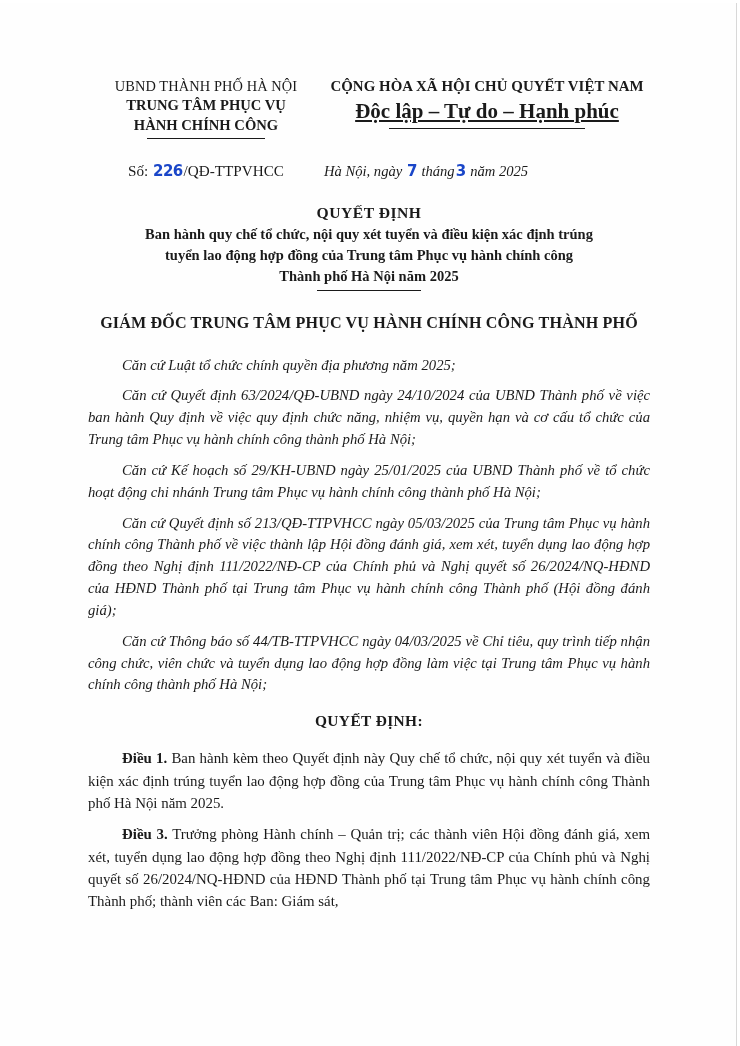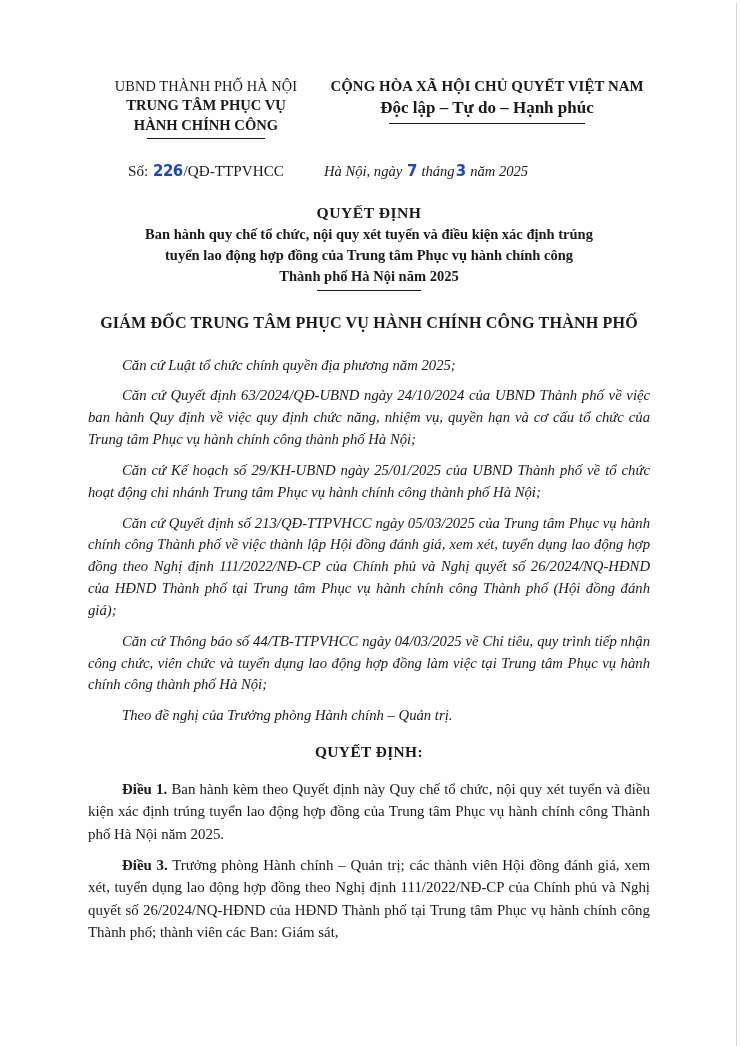--- a/index.html
+++ b/index.html
@@ -62,23 +62,24 @@
   }
   .nation-line1 {
     font-weight: bold;
     font-size: 14.9px;
     line-height: 1.34;
     letter-spacing: .05px;
     white-space: nowrap;
   }
   .nation-line2 {
     font-weight: bold;
-    font-size: 17px;
+    font-size: 21px;
     line-height: 1.34;
     white-space: nowrap;
+    text-decoration: underline;
   }
   .rule {
     height: 0;
     border-top: 1.4px solid #1a1a1a;
     margin: 3px auto 0 auto;
   }
   .rule-left  { width: 118px; }
   .rule-right { width: 196px; }
 
   
@@ -221,21 +222,20 @@
     </div>
 
     <div class="issuer">GIÁM ĐỐC TRUNG TÂM PHỤC VỤ HÀNH CHÍNH CÔNG THÀNH PHỐ</div>
 
     <div class="preamble">
       <p class="clause">Căn cứ Luật tổ chức chính quyền địa phương năm 2025;</p>
       <p class="clause">Căn cứ Quyết định 63/2024/QĐ-UBND ngày 24/10/2024 của UBND Thành phố về việc ban hành Quy định về việc quy định chức năng, nhiệm vụ, quyền hạn và cơ cấu tổ chức của Trung tâm Phục vụ hành chính công thành phố Hà Nội;</p>
       <p class="clause">Căn cứ Kế hoạch số 29/KH-UBND ngày 25/01/2025 của UBND Thành phố về tổ chức hoạt động chi nhánh Trung tâm Phục vụ hành chính công thành phố Hà Nội;</p>
       <p class="clause">Căn cứ Quyết định số 213/QĐ-TTPVHCC ngày 05/03/2025 của Trung tâm Phục vụ hành chính công Thành phố về việc thành lập Hội đồng đánh giá, xem xét, tuyển dụng lao động hợp đồng theo Nghị định 111/2022/NĐ-CP của Chính phủ và Nghị quyết số 26/2024/NQ-HĐND của HĐND Thành phố tại Trung tâm Phục vụ hành chính công Thành phố (Hội đồng đánh giá);</p>
       <p class="clause">Căn cứ Thông báo số 44/TB-TTPVHCC ngày 04/03/2025 về Chỉ tiêu, quy trình tiếp nhận công chức, viên chức và tuyển dụng lao động hợp đồng làm việc tại Trung tâm Phục vụ hành chính công thành phố Hà Nội;</p>
-      <p class="clause">Theo đề nghị của Trưởng phòng Hành chính – Quản trị.</p>
     </div>
 
     <div class="operative-heading">QUYẾT ĐỊNH:</div>
 
     <div class="articles">
       <p class="article">
         <span class="article-label">Điều 1.</span><span> Ban hành kèm theo Quyết định này Quy chế tổ chức, nội quy xét tuyển và điều kiện xác định trúng tuyển lao động hợp đồng của Trung tâm Phục vụ hành chính công Thành phố Hà Nội năm 2025.</span>
       </p>
       <p class="article">
         <span class="article-label">Điều 3.</span><span> Trưởng phòng Hành chính – Quản trị; các thành viên Hội đồng đánh giá, xem xét, tuyển dụng lao động hợp đồng theo Nghị định 111/2022/NĐ-CP của Chính phủ và Nghị quyết số 26/2024/NQ-HĐND của HĐND Thành phố tại Trung tâm Phục vụ hành chính công Thành phố; thành viên các Ban: Giám sát,</span>

